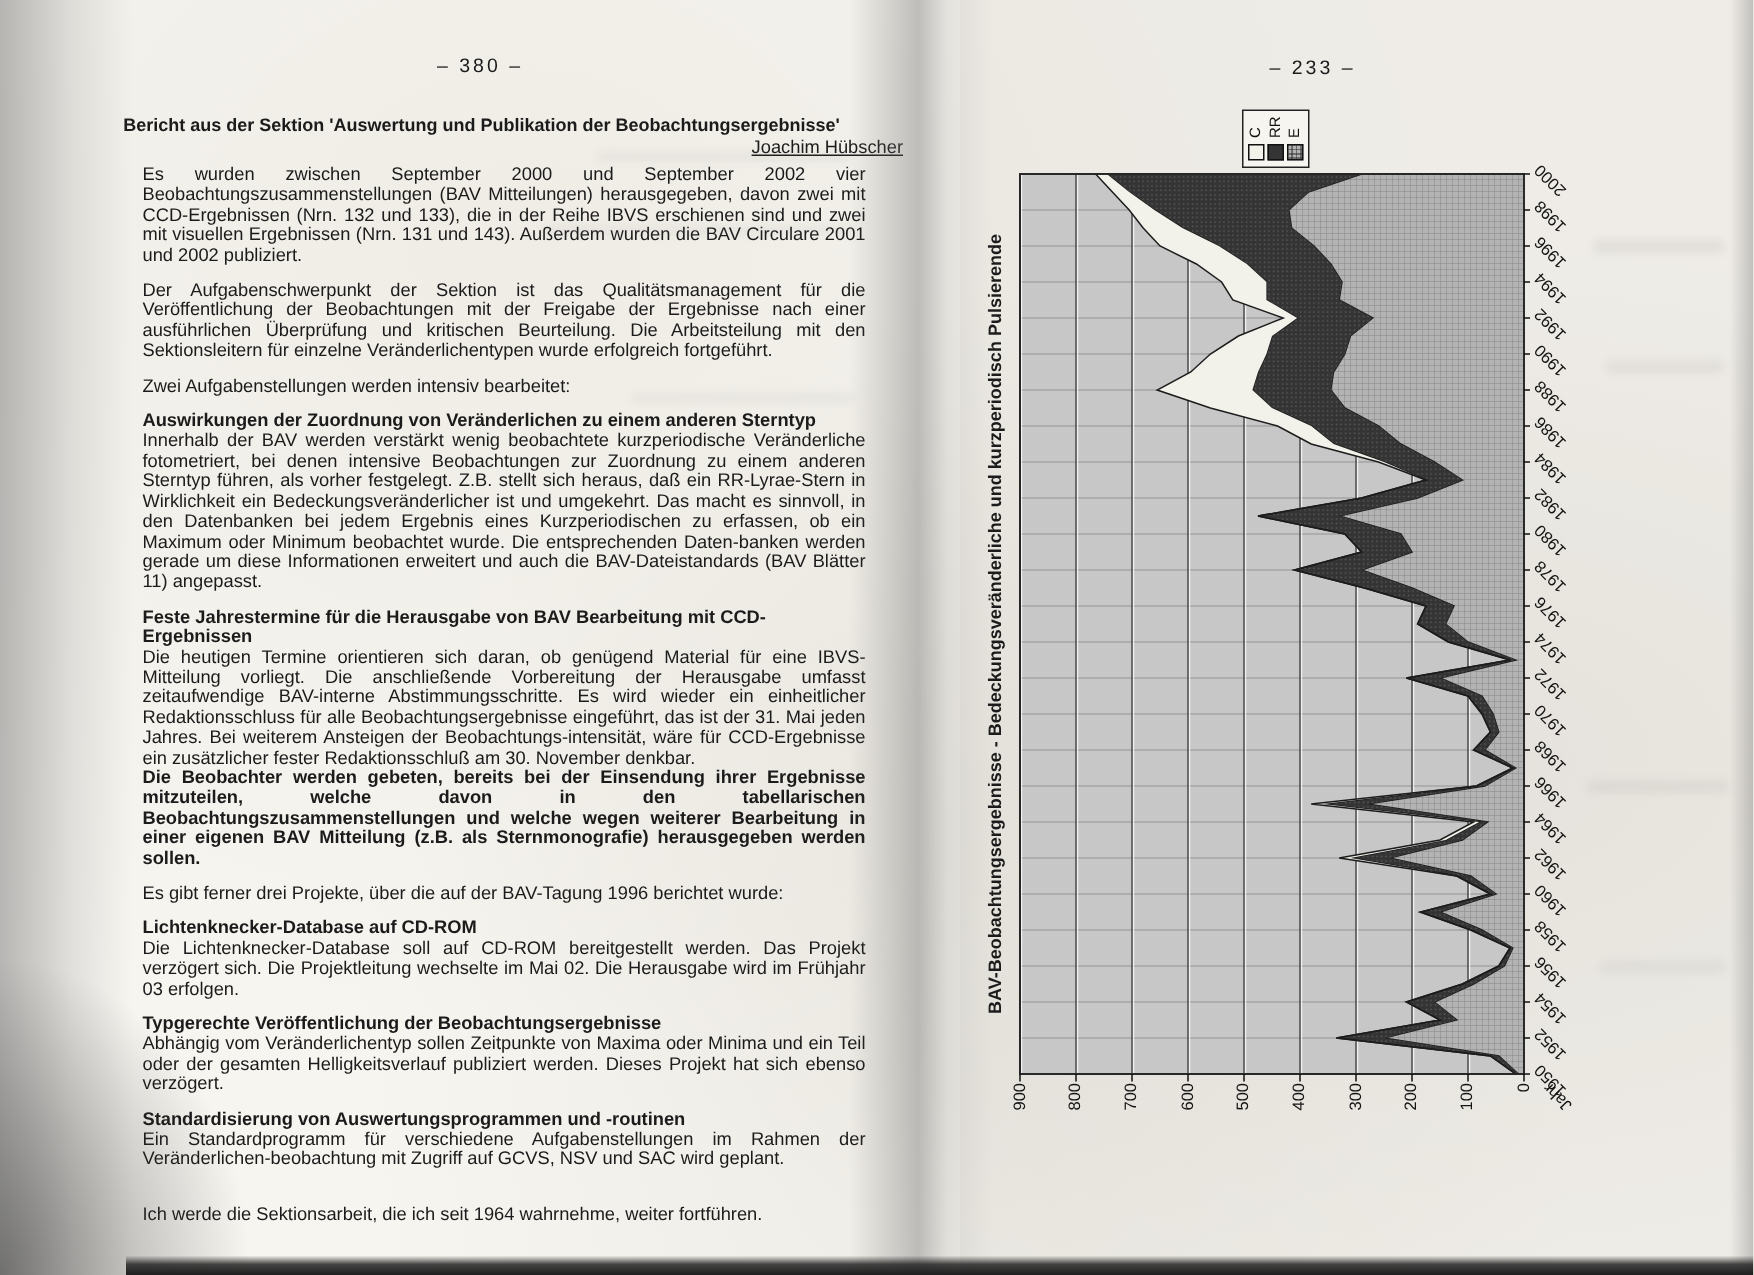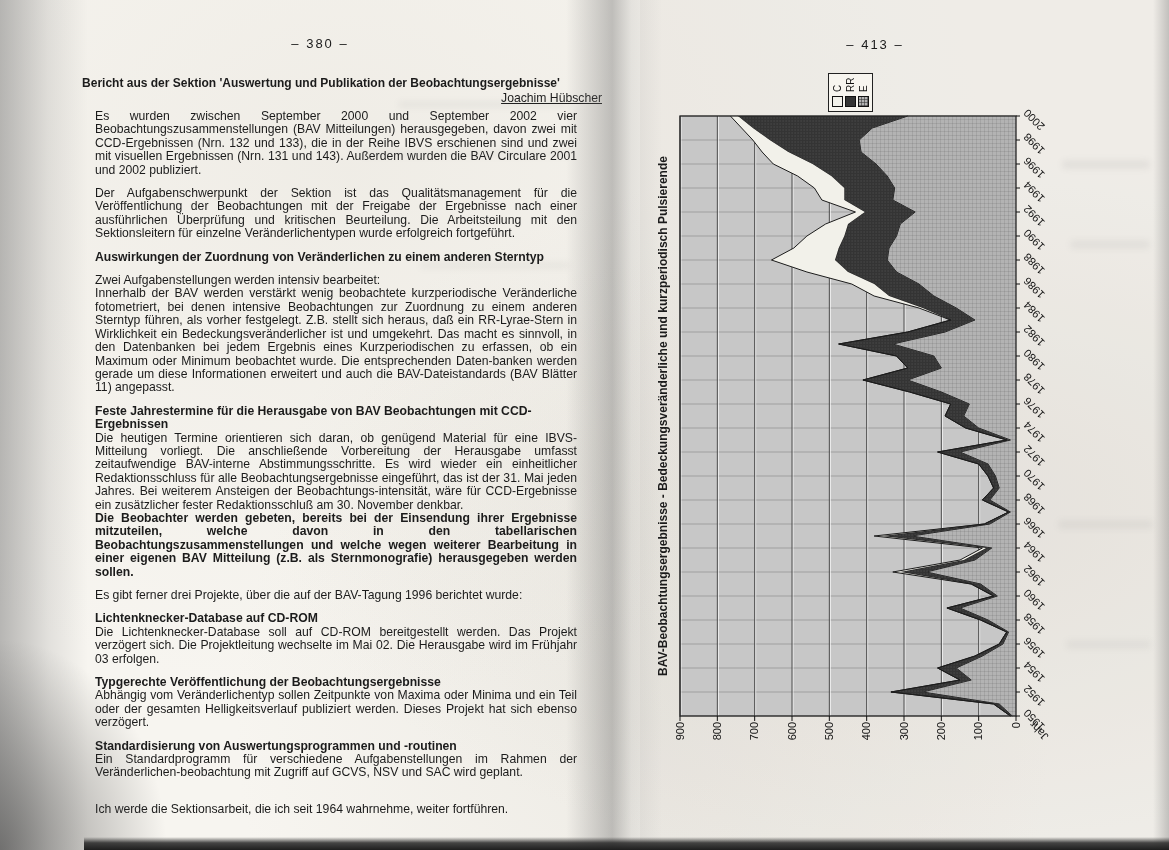--- a/index.html
+++ b/index.html
@@ -56,37 +56,37 @@
 <div id="canvas">
   <div class="mottle"></div>
   <div class="right-tint"></div>
 
   <div id="pageno-left" class="pageno">–  380  –</div>
   <div id="head-left">Bericht aus der Sektion 'Auswertung und Publikation der Beobachtungsergebnisse'</div>
   <div id="author-left">Joachim Hübscher</div>
   <div id="body-left">
       <div class="blk p">Es wurden zwischen September 2000 und September 2002 vier Beobachtungszusammenstellungen (BAV Mitteilungen) herausgegeben, davon zwei mit CCD-Ergebnissen (Nrn. 132 und 133), die in der Reihe IBVS erschienen sind und zwei mit visuellen Ergebnissen (Nrn. 131 und 143). Außerdem wurden die BAV Circulare 2001 und 2002 publiziert.</div>
       <div class="blk p g1">Der Aufgabenschwerpunkt der Sektion ist das Qualitätsmanagement für die Veröffentlichung der Beobachtungen mit der Freigabe der Ergebnisse nach einer ausführlichen Überprüfung und kritischen Beurteilung. Die Arbeitsteilung mit den Sektionsleitern für einzelne Veränderlichentypen wurde erfolgreich fortgeführt.</div>
+      <div class="blk p g1">Zwei Aufgabenstellungen werden intensiv bearbeitet:</div>
       <div class="blk h g1">Auswirkungen der Zuordnung von Veränderlichen zu einem anderen Sterntyp</div>
-      <div class="blk p g1">Zwei Aufgabenstellungen werden intensiv bearbeitet:</div>
       <div class="blk p">Innerhalb der BAV werden verstärkt wenig beobachtete kurzperiodische Veränderliche fotometriert, bei denen intensive Beobachtungen zur Zuordnung zu einem anderen Sterntyp führen, als vorher festgelegt. Z.B. stellt sich heraus, daß ein RR-Lyrae-Stern in Wirklichkeit ein Bedeckungsveränderlicher ist und umgekehrt. Das macht es sinnvoll, in den Datenbanken bei jedem Ergebnis eines Kurzperiodischen zu erfassen, ob ein Maximum oder Minimum beobachtet wurde. Die entsprechenden Daten-banken werden gerade um diese Informationen erweitert und auch die BAV-Dateistandards (BAV Blätter 11) angepasst.</div>
-      <div class="blk h g1">Feste Jahrestermine für die Herausgabe von BAV Beobachtungen mit CCD-Ergebnissen</div>
+      <div class="blk h g1">Feste Jahrestermine für die Herausgabe von BAV Bearbeitung mit CCD-Ergebnissen</div>
       <div class="blk p">Die heutigen Termine orientieren sich daran, ob genügend Material für eine IBVS-Mitteilung vorliegt. Die anschließende Vorbereitung der Herausgabe umfasst zeitaufwendige BAV-interne Abstimmungsschritte. Es wird wieder ein einheitlicher Redaktionsschluss für alle Beobachtungsergebnisse eingeführt, das ist der 31. Mai jeden Jahres. Bei weiterem Ansteigen der Beobachtungs-intensität, wäre für CCD-Ergebnisse ein zusätzlicher fester Redaktionsschluß am 30. November denkbar.</div>
       <div class="blk bb">Die Beobachter werden gebeten, bereits bei der Einsendung ihrer Ergebnisse mitzuteilen, welche davon in den tabellarischen Beobachtungszusammenstellungen und welche wegen weiterer Bearbeitung in einer eigenen BAV Mitteilung (z.B. als Sternmonografie) herausgegeben werden sollen.</div>
       <div class="blk p g1">Es gibt ferner drei Projekte, über die auf der BAV-Tagung 1996 berichtet wurde:</div>
       <div class="blk h g1">Lichtenknecker-Database auf CD-ROM</div>
       <div class="blk p">Die Lichtenknecker-Database soll auf CD-ROM bereitgestellt werden. Das Projekt verzögert sich. Die Projektleitung wechselte im Mai 02. Die Herausgabe wird im Frühjahr 03 erfolgen.</div>
       <div class="blk h g1">Typgerechte Veröffentlichung der Beobachtungsergebnisse</div>
       <div class="blk p">Abhängig vom Veränderlichentyp sollen Zeitpunkte von Maxima oder Minima und ein Teil oder der gesamten Helligkeitsverlauf publiziert werden. Dieses Projekt hat sich ebenso verzögert.</div>
       <div class="blk h g1">Standardisierung von Auswertungsprogrammen und -routinen</div>
       <div class="blk p">Ein Standardprogramm für verschiedene Aufgabenstellungen im Rahmen der Veränderlichen-beobachtung mit Zugriff auf GCVS, NSV und SAC wird geplant.</div>
       <div class="blk p g2">Ich werde die Sektionsarbeit, die ich seit 1964 wahrnehme, weiter fortführen.</div>
     </div>
 
-  <div id="pageno-right" class="pageno">–  413  –</div>
+  <div id="pageno-right" class="pageno">–  233  –</div>
 
   <div id="chart-wrap">
     <div id="chart">
       <div id="c-title">BAV-Beobachtungsergebnisse - Bedeckungsveränderliche und kurzperiodisch Pulsierende</div>
       <svg id="plot-svg" xmlns="http://www.w3.org/2000/svg" width="600" height="336" viewBox="0 0 600 336">
           <defs>
             <pattern id="pE" width="4" height="4" patternUnits="userSpaceOnUse">
               <rect width="4" height="4" fill="#b3b3b3"></rect>
               <path d="M0 0H4M0 0V4" stroke="rgba(55,55,55,.35)" stroke-width="0.7"></path>
             </pattern>

